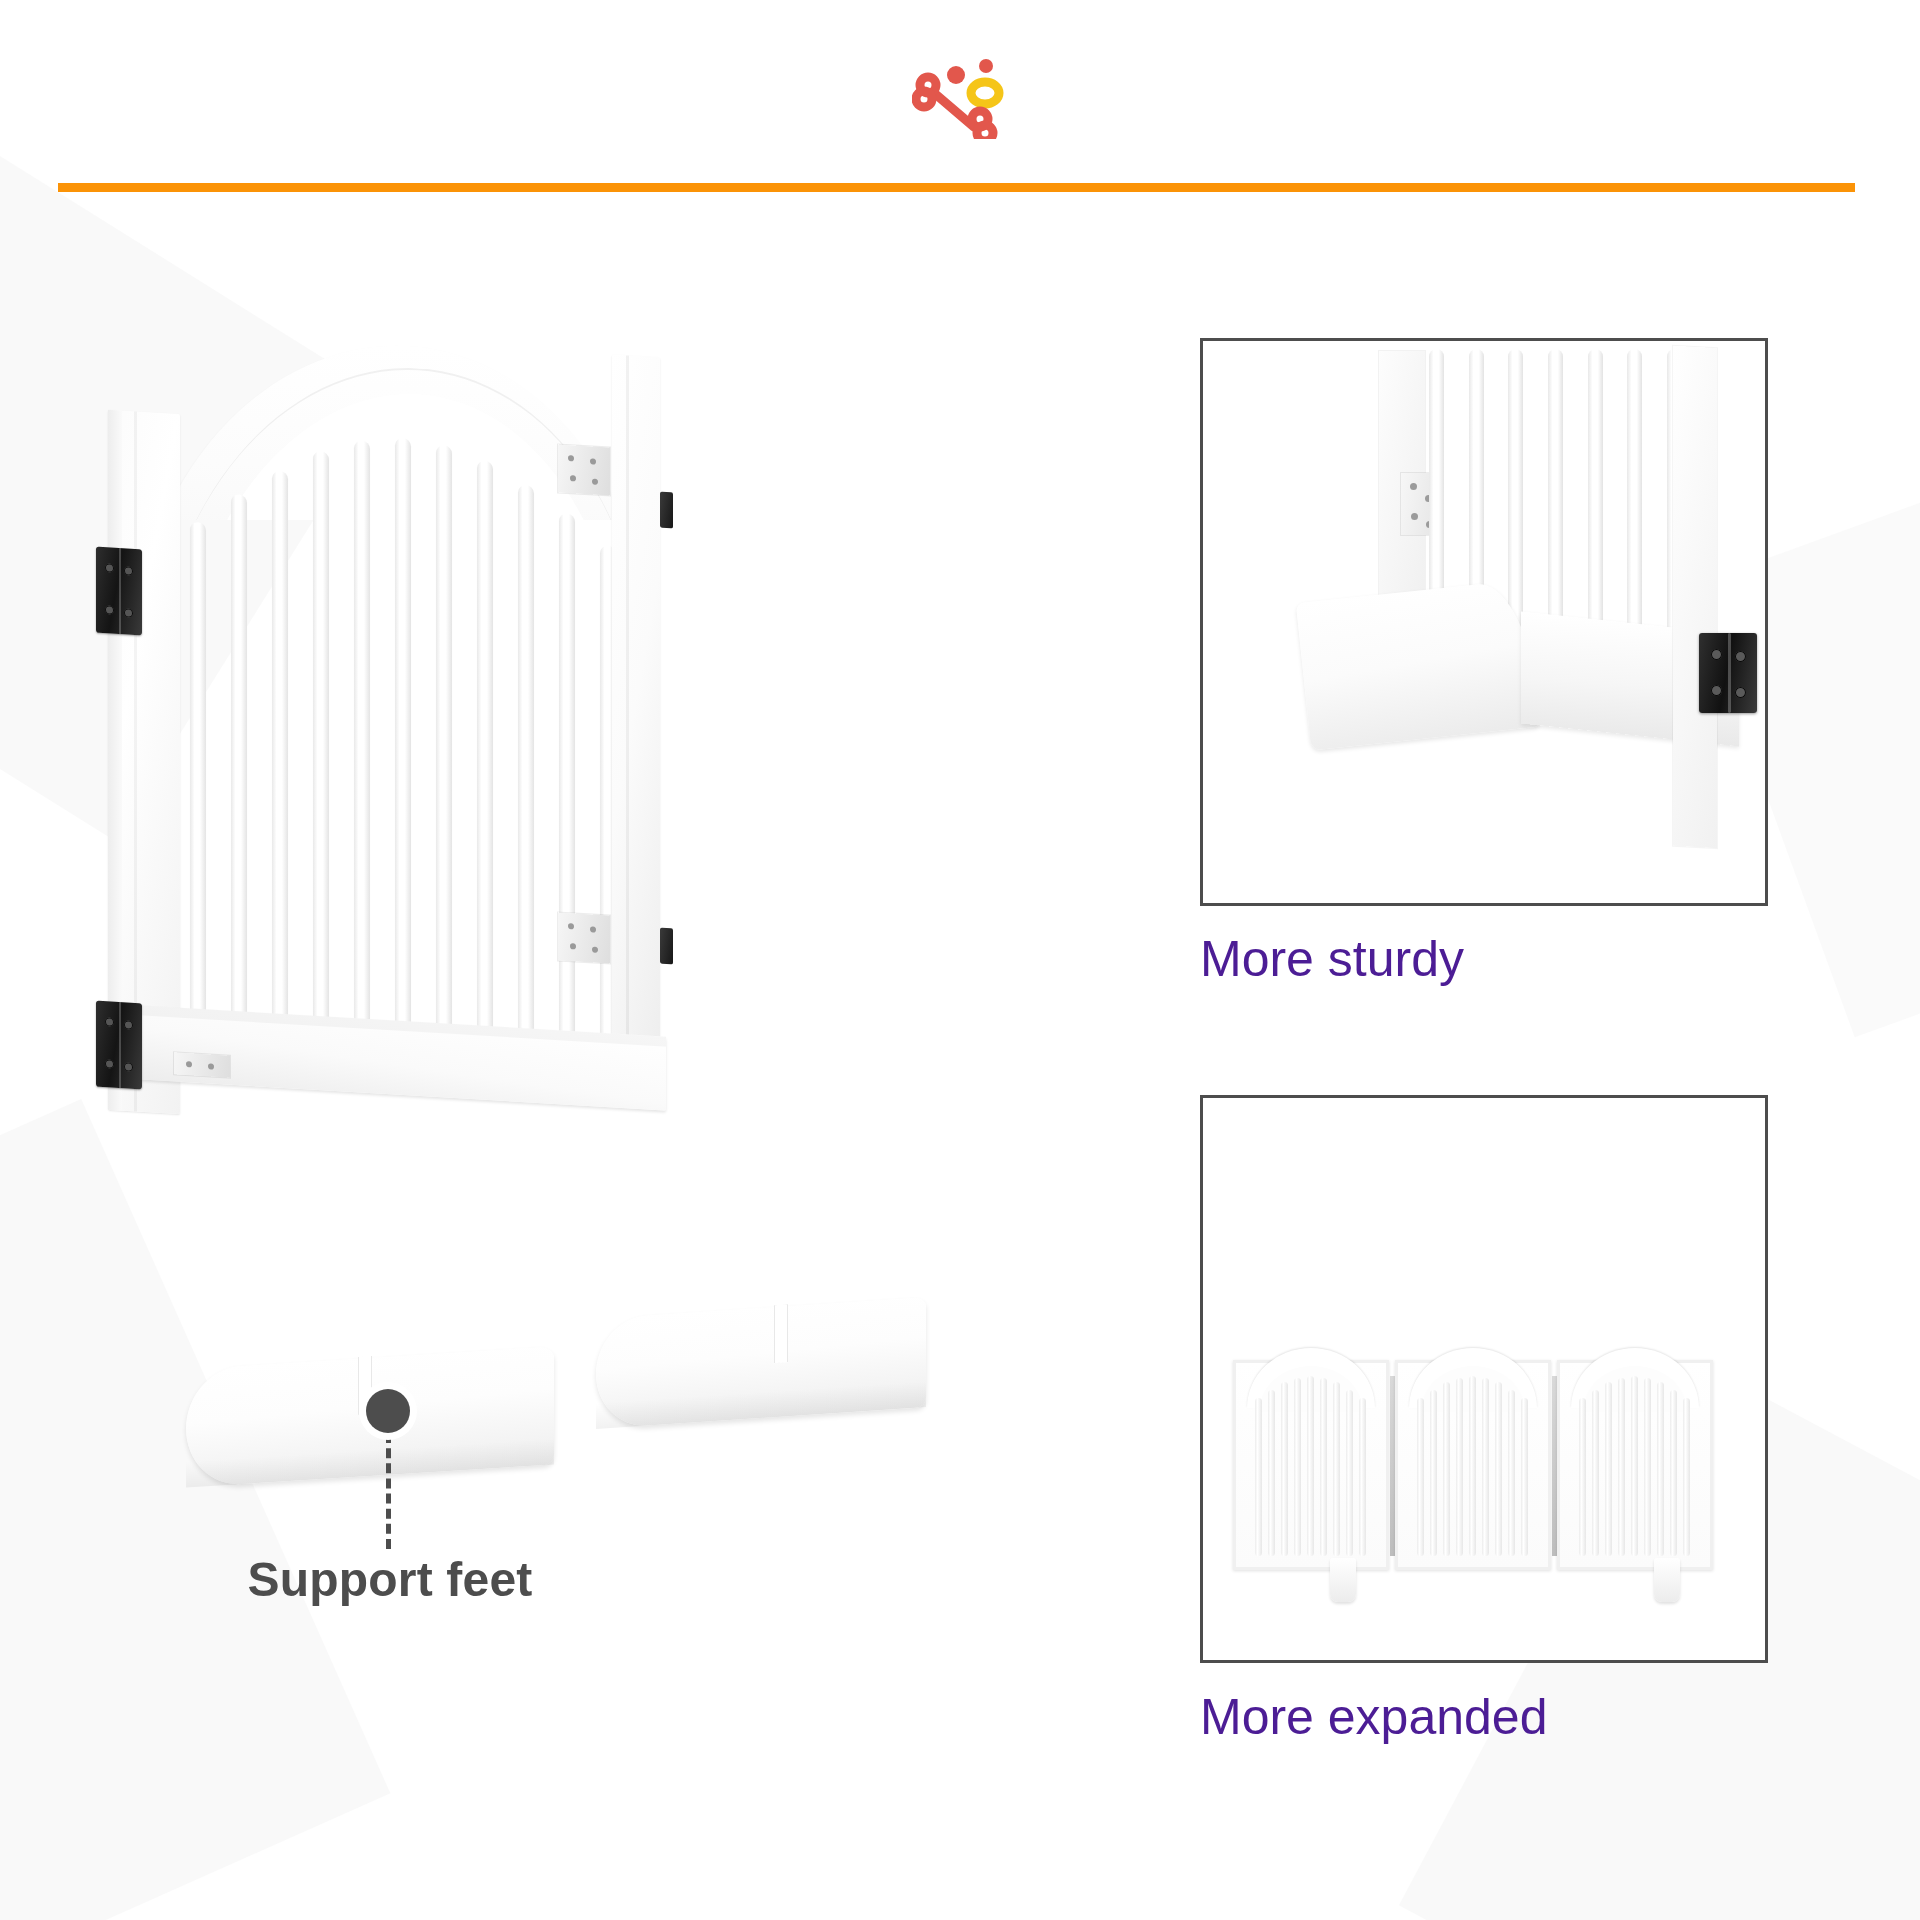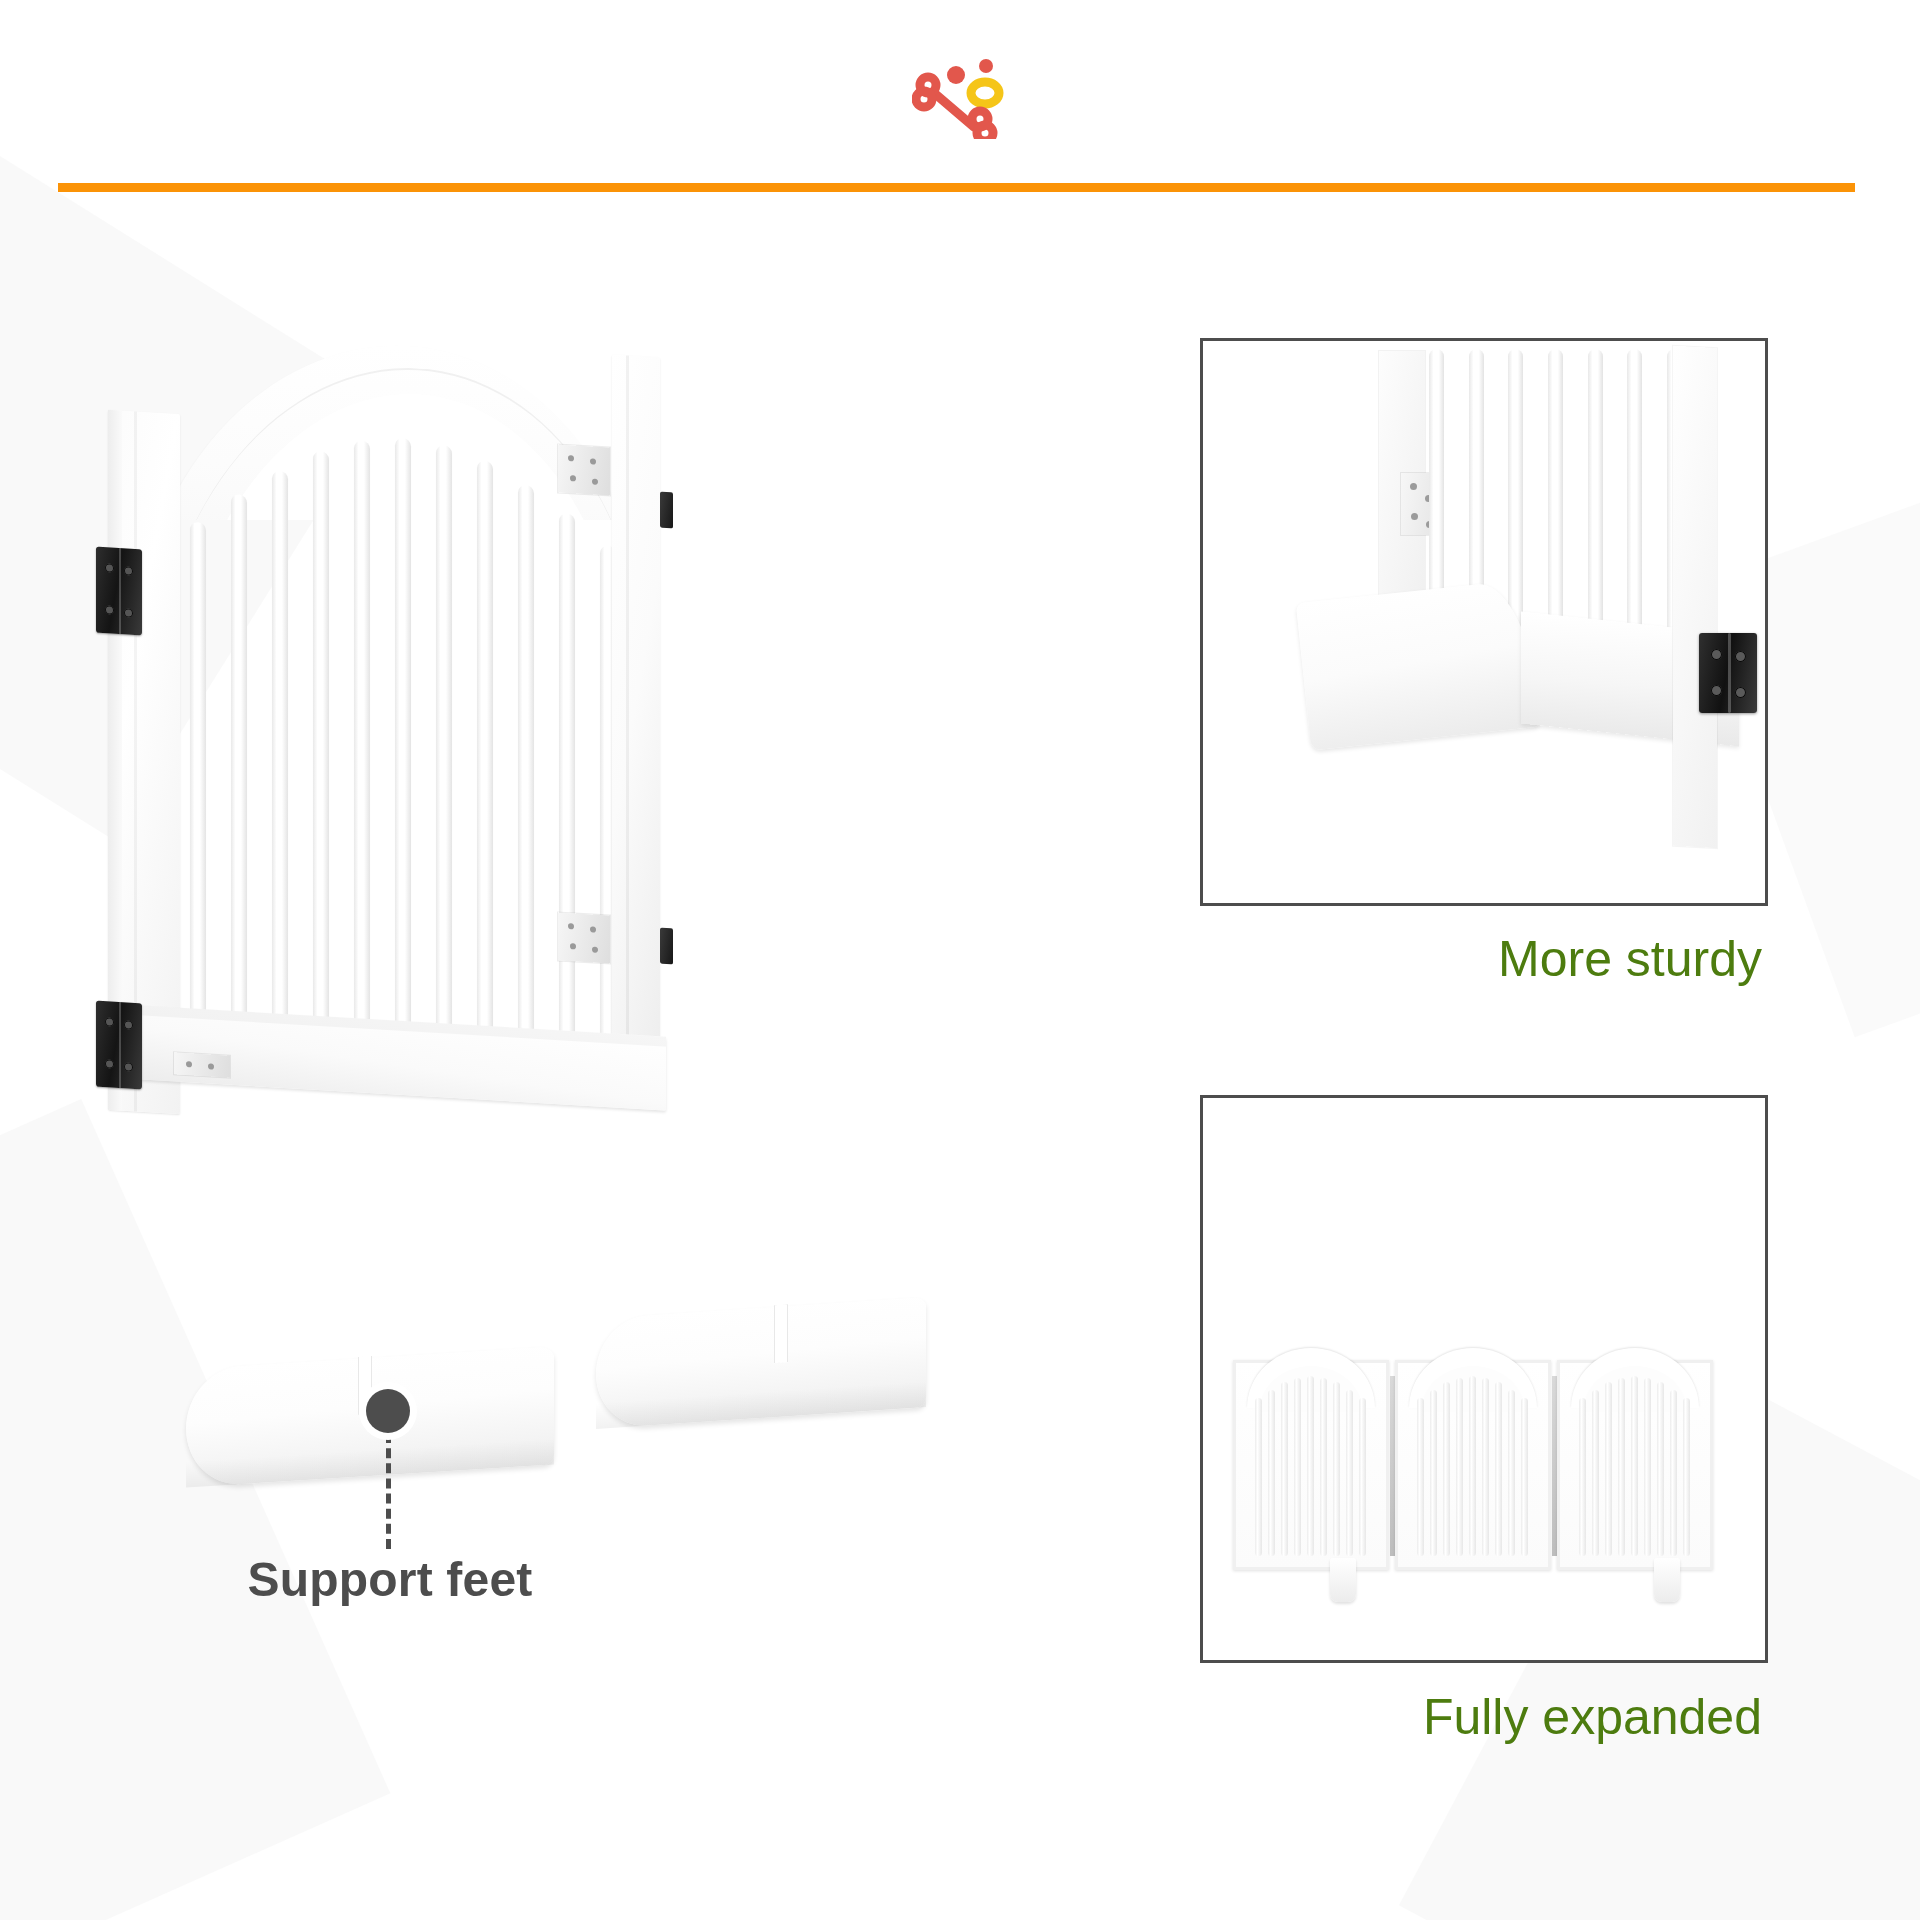--- a/index.html
+++ b/index.html
@@ -215,22 +215,22 @@
 
   
   .inset{
     position:absolute;border:3px solid #4d4d4d;background:#ffffff;
     z-index:4;overflow:hidden;
   }
   .inset-top{left:1200px;top:338px;width:562px;height:562px;}
   .inset-bottom{left:1200px;top:1095px;width:562px;height:562px;}
 
   .inset-caption{
-    position:absolute;text-align:right;width:562px;
-    font-size:50px;font-weight:400;color:#4d7c0f;
+    position:absolute;text-align:left;width:562px;
+    font-size:50px;font-weight:400;color:#4c1d95;
   }
   .cap-top{left:1200px;top:930px;}
   .cap-bottom{left:1200px;top:1688px;}
 
   
   .ct-post{
     position:absolute;left:176px;top:10px;width:46px;height:268px;
     background:linear-gradient(100deg,#fdfdfd,#f0f0f0);
     box-shadow:0 0 0 1px rgba(0,0,0,.05);
   }
@@ -496,13 +496,13 @@
         <div class="pslat" style="left: 61px; top: 17.6747px; height: 178.325px;"></div>
         <div class="pslat" style="left: 74px; top: 16px; height: 180px;"></div>
         <div class="pslat" style="left: 87px; top: 17.6747px; height: 178.325px;"></div>
         <div class="pslat" style="left: 100px; top: 22.4437px; height: 173.556px;"></div>
         <div class="pslat" style="left: 113px; top: 29.581px; height: 166.419px;"></div>
         <div class="pslat" style="left: 126px; top: 38px; height: 158px;"></div>
       </div>
       <div class="cb-foot" style="left: 420.72px; top: 212px;"></div>
     </div>
 </div>
-<div class="inset-caption cap-bottom">Fully expanded</div>
+<div class="inset-caption cap-bottom">More expanded</div>
 
 </body></html>

